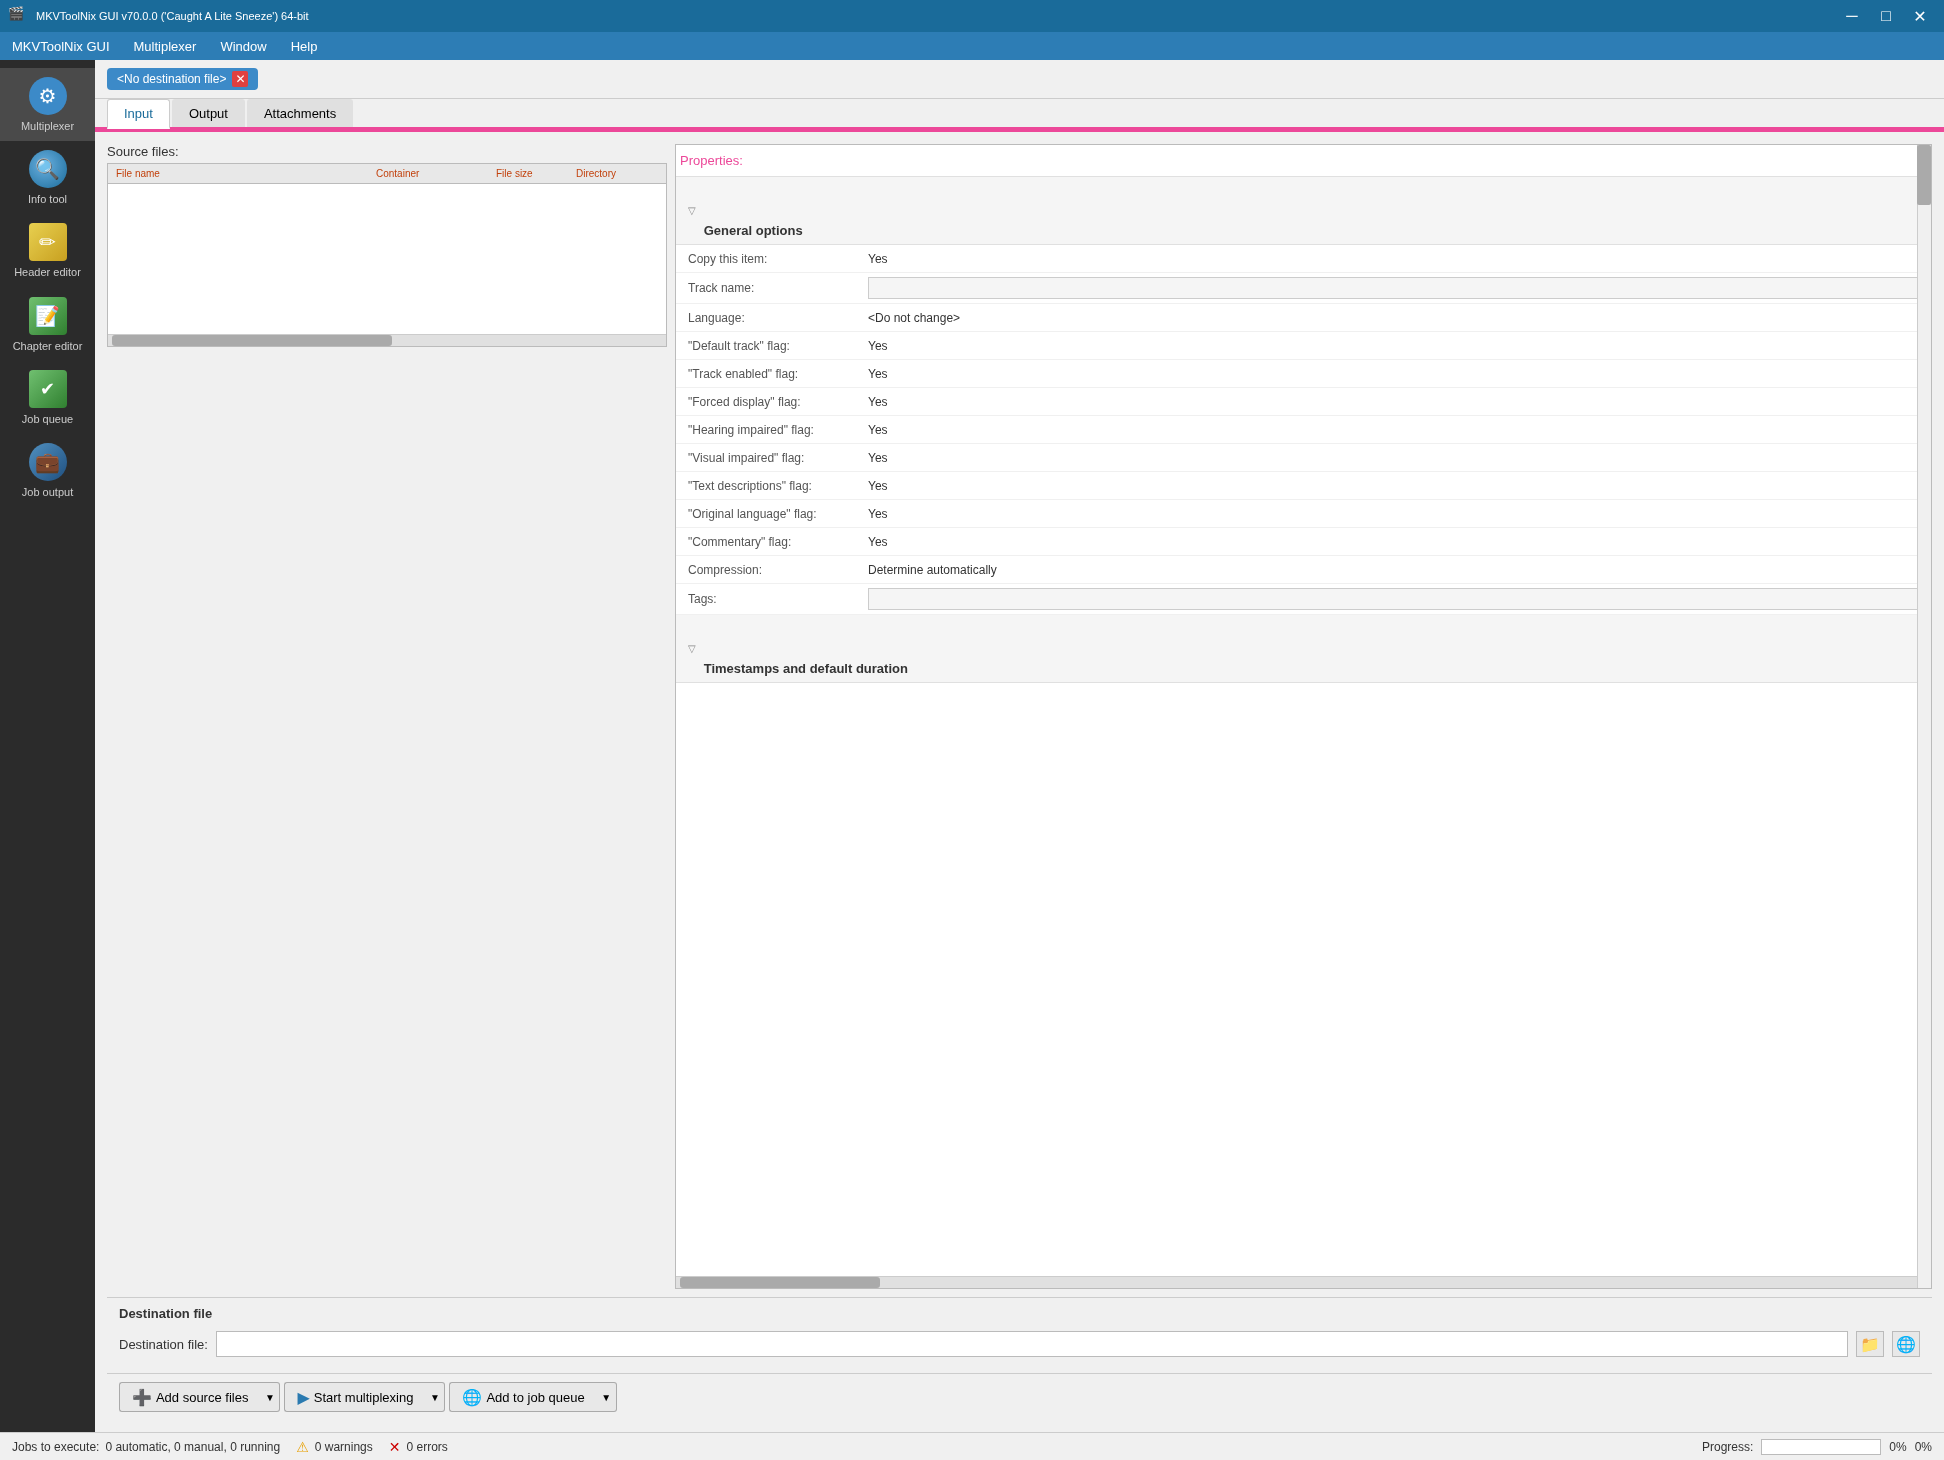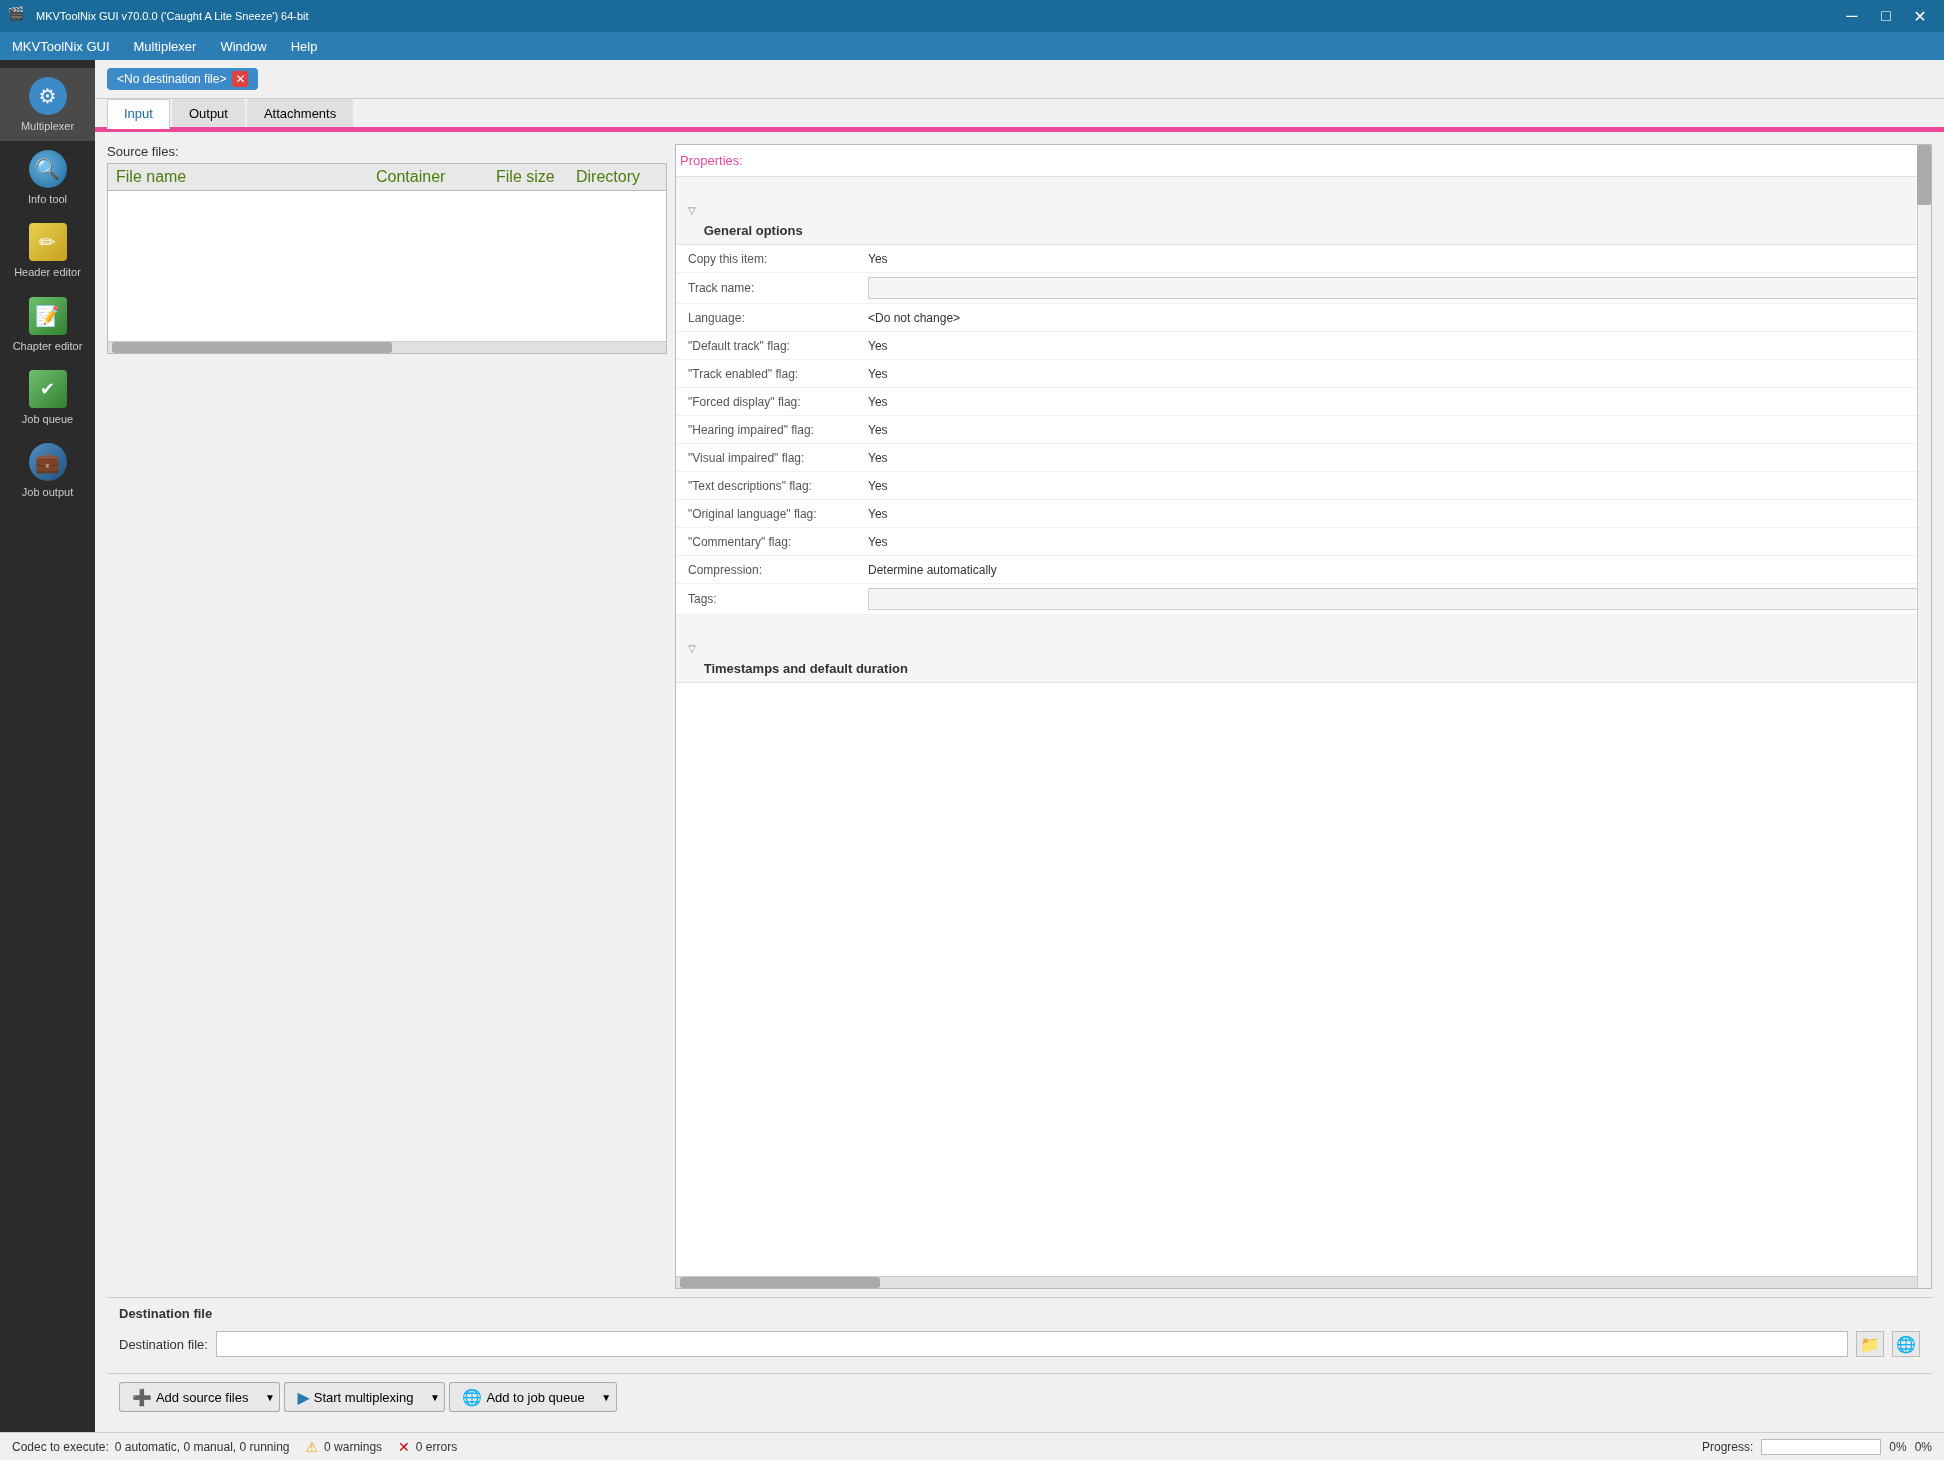--- a/index.html
+++ b/index.html
@@ -159,22 +159,22 @@
       color: #333;
       margin-bottom: 4px;
     }
     .table-header {
       display: flex;
       background: #e8e8e8;
       border-bottom: 1px solid #bbb;
       padding: 4px 8px;
     }
     .table-header-cell {
-      font-size: 16px;
-      color: #4d7c0f;
+      font-size: 10px;
+      color: #c2410c;
       font-weight: normal;
     }
     .col-filename { flex: 0 0 260px; }
     .col-container { flex: 0 0 120px; }
     .col-filesize { flex: 0 0 80px; }
     .col-directory { flex: 1; }
     .table-body {
       min-height: 120px;
       background: white;
     }
@@ -711,21 +711,21 @@
             </button>
             <button class="btn-dropdown">▼</button>
           </div>
         </div>
       </div>
     </div>
   </div>
 
   <div class="statusbar">
     <div class="status-section">
-      <span>Codec to execute:</span>
+      <span>Jobs to execute:</span>
       <span>0 automatic, 0 manual, 0 running</span>
     </div>
     <div class="status-section">
       <span class="status-warn-icon">⚠</span>
       <span>0 warnings</span>
     </div>
     <div class="status-section">
       <span class="status-err-icon">✕</span>
       <span>0 errors</span>
     </div>

